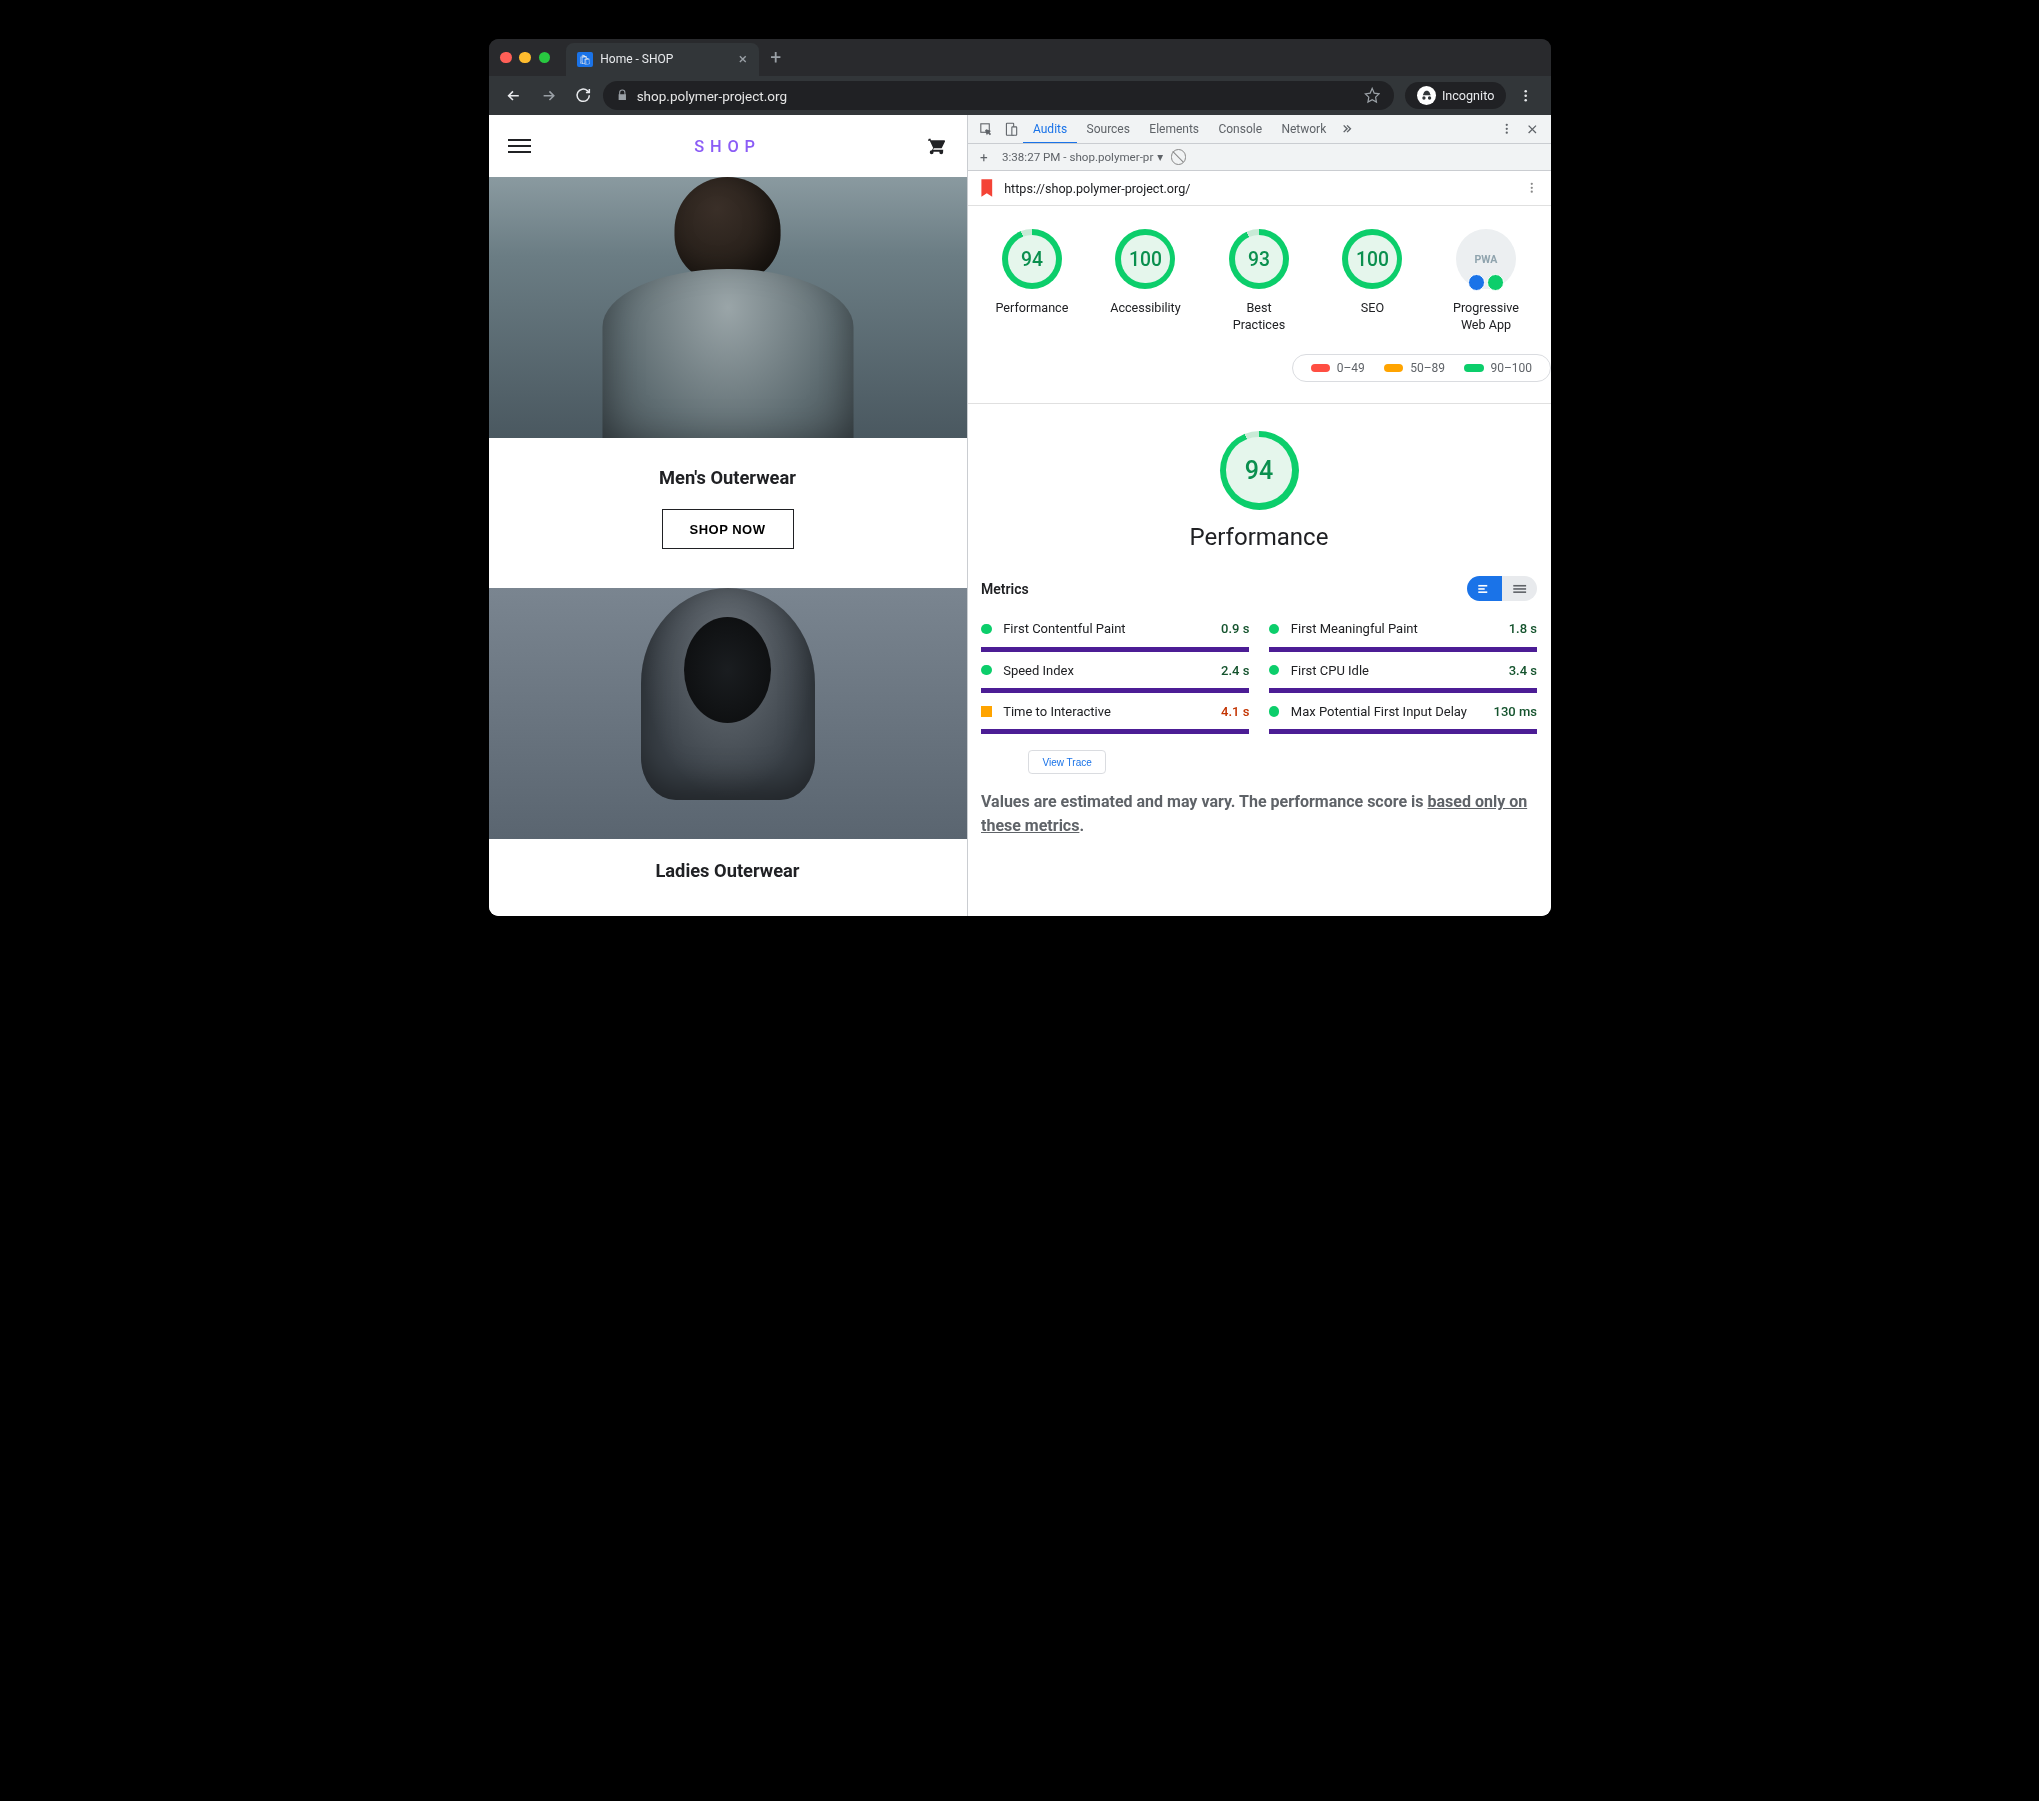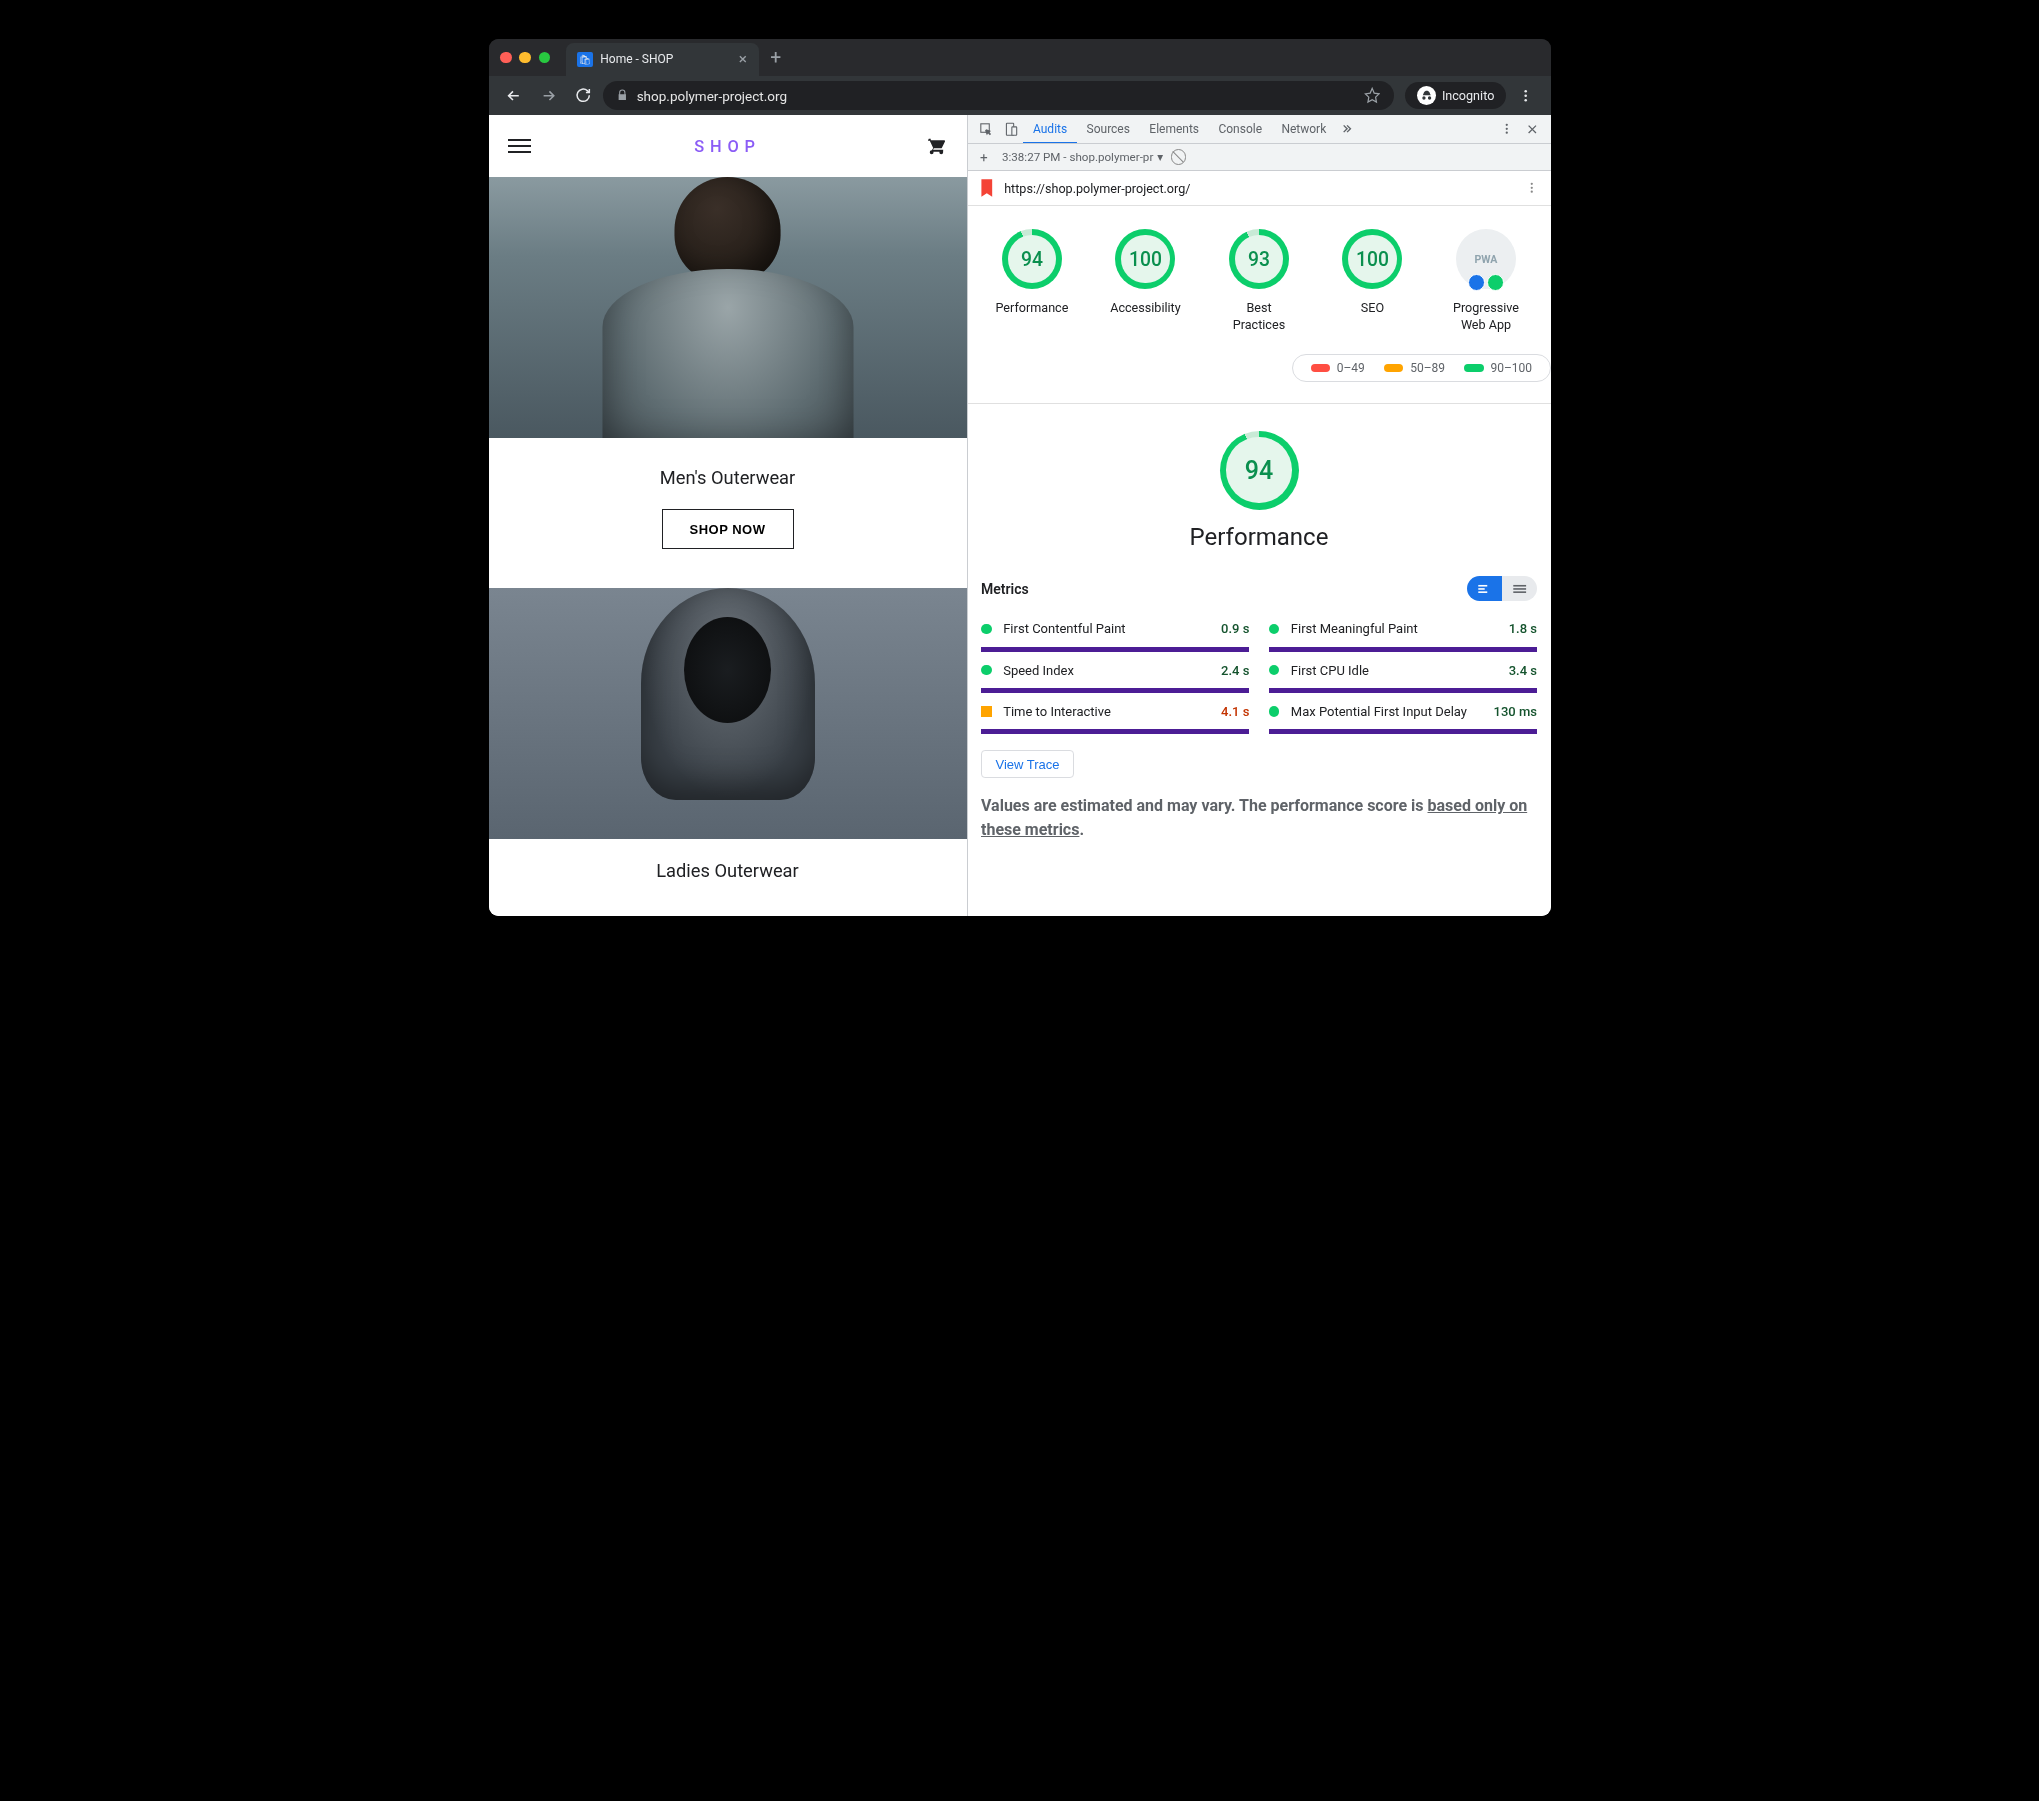--- a/index.html
+++ b/index.html
@@ -38,21 +38,21 @@
 .shop-header { height: 62px; display: flex; align-items: center; justify-content: space-between; padding: 0 19.3px; background:#fff; }
 .hamburger { width: 23px; height: 23px; display: flex; flex-direction: column; justify-content: center; gap: 3.9px; cursor:pointer;}
 .hamburger span { height: 2.4px; background: #202124; }
 .shop-logo { font-size: 16.4px; font-weight: 500; letter-spacing: 5.8px; color: #8b5cf6; }
 .cart-icon { font-size: 21px; color: #202124; cursor:pointer;}
 .hero { height: 261px; background: linear-gradient(180deg, #8a9aa0 0%, #6b7d84 30%, #4a5860 100%); position: relative; overflow:hidden;}
 .hero-figure { position:absolute; bottom:-29px; left:50%; transform:translateX(-50%); width:251px; height:290px; }
 .hero-head { width:106px; height:106px; background: radial-gradient(circle at 40% 30%, #3a2f28, #1a1510); border-radius:50% 50% 45% 45%; margin:0 auto; box-shadow: inset -9.7px -9.7px 24px rgba(0,0,0,0.4);}
 .hero-body { width:251px; height:193px; background: radial-gradient(ellipse at 50% 20%, #9aa5a8, #5f6d72 60%, #3d474c); border-radius:50% 50% 10% 10% / 30% 30% 10% 10%; margin-top:-14.5px; box-shadow: inset 0 -19.3px 39px rgba(0,0,0,0.35);}
 .category-block { text-align: center; padding: 29px 0 39px; }
-.cat-title { font-size: 18.3px; font-weight: 400; color: #202124; margin-bottom: 21px; }
+.cat-title { font-size: 18.3px; font-weight: 700; color: #202124; margin-bottom: 21px; }
 .shop-now-btn { display: inline-block; border: 1.9px solid #202124; padding: 11.6px 27px; font-size: 13px; font-weight: 600; letter-spacing: 0.5px; cursor: pointer; background:#fff;}
 .hero2 { height: 251px; background: linear-gradient(180deg, #7a8590 0%, #5a6570 100%); position:relative; overflow:hidden;}
 .hero2-figure { position:absolute; bottom:-39px; left:50%; transform:translateX(-50%); width:232px; height:290px;}
 .hero2-hood { width:174px; height:212px; background: radial-gradient(ellipse at 50% 30%, #6a7178, #3a4148 70%); border-radius:50% 50% 20% 20% / 45% 45% 20% 20%; margin:0 auto; box-shadow: inset 0 -14.5px 34px rgba(0,0,0,0.45);}
 .hero2-hole { width:87px; height:106px; background: radial-gradient(ellipse, #1a1d20, #0a0b0c); border-radius:50%; margin:-183px auto 0;}
 .category-block2 { text-align:center; padding: 21px 0 9.7px;}
 
 
 .dt-tabs { display: flex; align-items: center; height: 29px; border-bottom: 1px solid #cacdd1; padding: 0 5.8px; font-size: 12px; color: #5f6368; background:#f1f3f4;}
 .dt-tab-icon { width: 25px; height: 25px; display: flex; align-items: center; justify-content: center; cursor: pointer; color:#5f6368;}
@@ -116,21 +116,21 @@
 .metric-row { display: flex; align-items: center; padding: 10.6px 0; border-bottom: 5px solid #4c1d95; font-size: 13px; }
 .metric-dot { width: 10.6px; height: 10.6px; border-radius: 50%; margin-right: 11.6px; flex-shrink:0;}
 .metric-dot.green { background: #0cce6b; }
 .metric-dot.orange { background: #ffa400; width:10.6px; height:10.6px; border-radius:0;}
 .metric-name { flex: 1; color: #202124; }
 .metric-val { font-weight: 500; }
 .metric-val.green { color: #14532d; }
 .metric-val.orange { color: #c33300; }
 
 .view-trace-wrap { padding: 15.4px 13.5px 9.7px; }
-.view-trace-btn { border: 1px solid #dadce0; background: #fff; color: #1a73e8; font-size: 13px; padding: 5.8px 13.5px; border-radius: 3.9px; cursor: pointer; }
+.view-trace-btn { border: 1px solid #dadce0; background: #fff; color: #1a73e8; font-size: 10px; padding: 5.8px 13.5px; border-radius: 3.9px; cursor: pointer; margin-left: 47px; }
 
 .metrics-note { padding: 5.8px 13.5px 17.4px; font-size: 16px; color: #5f6368; line-height: 1.5; font-weight: bold; }
 .metrics-note a { color: #5f6368; text-decoration: underline; cursor:pointer;}
 
 svg { display:block; }
 </style>
 </head>
 <body>
 
 <div class="browser-window">

